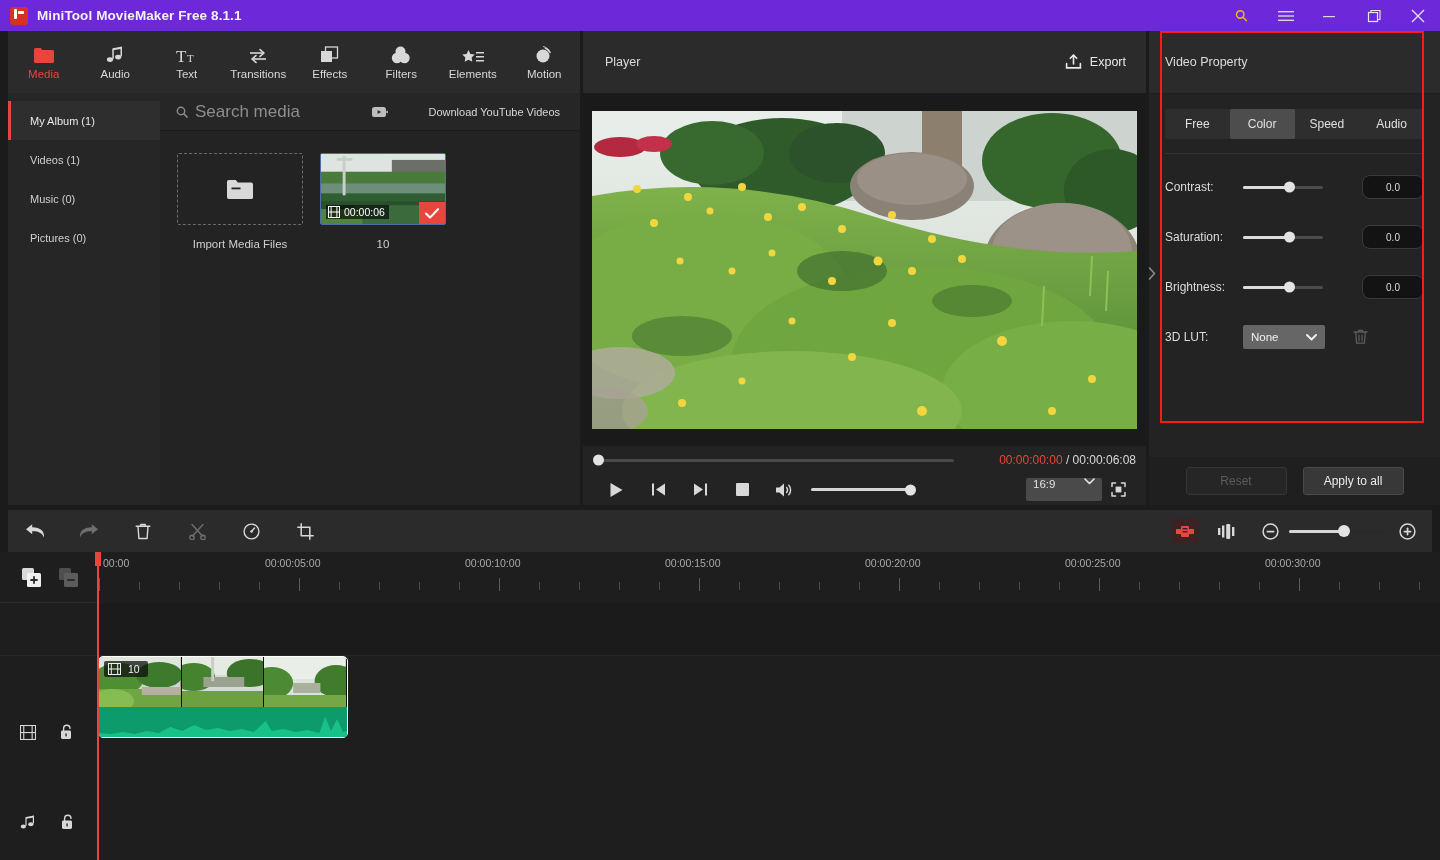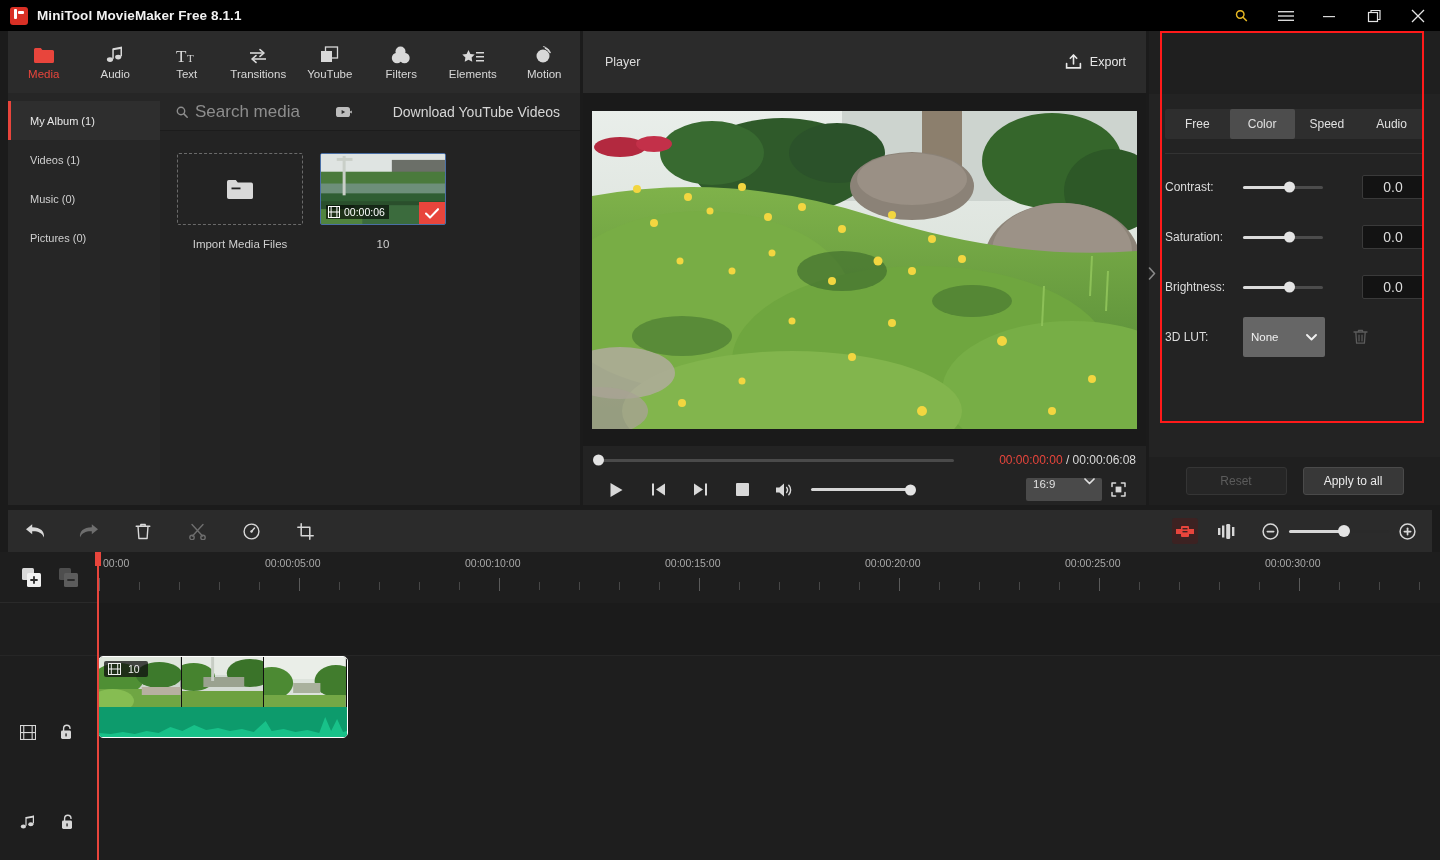--- a/index.html
+++ b/index.html
@@ -8,21 +8,21 @@
     background: #1b1b1b;
     font-family: "Liberation Sans", sans-serif;
     overflow: hidden;
     color: #dcdcdc;
   }
   .app { position: relative; width: 1440px; height: 860px; background: #1b1b1b; }
 
   
   .titlebar {
     position: absolute; top: 0; left: 0; width: 1440px; height: 31px;
-    background: #000000; display: flex; align-items: center;
+    background: #6d28d9; display: flex; align-items: center;
   }
   .logo {
     width: 18px; height: 18px; margin-left: 10px; margin-right: 9px;
     background: #d93025; border-radius: 3px; position: relative; flex: none;
   }
   .logo::before {
     content: ""; position: absolute; left: 4px; top: 2px; width: 3px; height: 10px;
     background: #fff; border-radius: 1px;
   }
   .logo::after {
@@ -65,21 +65,21 @@
     content: ""; position: absolute; left: 0; top: 0; width: 3px; height: 39px; background: #e8453c;
   }
   .libmain { flex: 1; background: #232323; position: relative; }
   .libtop {
     height: 38px; display: flex; align-items: center; border-bottom: 1px solid #1c1c1c;
     background: #262626;
   }
   .searchbox { display: flex; align-items: center; gap: 7px; margin-left: 16px; }
   .searchbox .ph { font-size: 17px; color: #8d8d8d; }
   .ytlink { display: flex; align-items: center; gap: 8px; margin-left: auto; margin-right: 20px; }
-  .ytlink .lbl { font-size: 14px; color: #d6d6d6; margin-left: 33px; }
+  .ytlink .lbl { font-size: 11px; color: #d6d6d6; margin-left: 33px; }
   .libgrid { display: flex; gap: 17px; padding: 22px 0 0 17px; }
   .cell { width: 126px; display: flex; flex-direction: column; align-items: center; }
   .import-box {
     width: 126px; height: 72px; border: 1px dashed #6a6a6a; border-radius: 2px;
     display: flex; align-items: center; justify-content: center;
   }
   .cell .caption { margin-top: 13px; font-size: 11.5px; color: #cfcfcf; }
   .thumb {
     width: 126px; height: 72px; border: 1.5px solid #4a6fa5; border-radius: 2px;
     position: relative; overflow: hidden;
@@ -170,25 +170,25 @@
   .prow.r2, .prow.r3, .prow.r4 { margin-top: 24px; }
   .prow .plabel { width: 76px; font-size: 12px; color: #dcdcdc; }
   .slider { position: relative; width: 80px; height: 3px; background: #4c4c4c; border-radius: 2px; margin-left: 2px; }
   .slider .fill { position: absolute; left: 0; top: 0; height: 3px; width: 46px; background: #dcdcdc; border-radius: 2px; }
   .slider .knob {
     position: absolute; left: 41px; top: 50%; transform: translateY(-50%);
     width: 11px; height: 11px; border-radius: 50%; background: #e3e3e3;
   }
   .numbox {
     margin-left: auto; width: 62px; height: 24px; background: #131313; border: 1px solid #3a3a3a;
-    border-radius: 2px; display: flex; align-items: center; justify-content: center;
-    font-size: 14px; color: #dcdcdc;
+    border-radius: 8px; display: flex; align-items: center; justify-content: center;
+    font-size: 10px; color: #dcdcdc;
   }
   .lut-select {
-    margin-left: 2px; width: 82px; height: 40px; background: #666; border-radius: 2px;
+    margin-left: 2px; width: 82px; height: 24px; background: #666; border-radius: 2px;
     display: flex; align-items: center; padding: 0 8px; font-size: 11.5px; color: #f0f0f0;
   }
   .lut-select .chev { margin-left: auto; }
   .lut-trash { margin-left: 28px; }
 
   .prop-foot {
     position: absolute; top: 426px; left: 0; width: 291px; height: 48px;
     background: #1f1f1f; display: flex; align-items: center; justify-content: center; gap: 16px;
   }
   .pbtn {
@@ -338,21 +338,21 @@
       </div>
       <div class="tlabel">Transitions</div>
     </div>
     <div class="tab">
       <div class="ticon">
         <svg width="19" height="18" viewBox="0 0 19 18">
             <rect x="5.5" y="1" width="12" height="11" fill="none" stroke="#d8d8d8" stroke-width="1.3"></rect>
             <rect x="1" y="5" width="11" height="11" class="ic"></rect>
           </svg>
       </div>
-      <div class="tlabel">YouTube</div>
+      <div class="tlabel">Effects</div>
     </div>
     <div class="tab">
       <div class="ticon">
         <svg width="20" height="18" viewBox="0 0 20 18">
             <circle class="ic" cx="9.5" cy="5.5" r="5"></circle>
             <circle class="ic" cx="6" cy="12" r="5.2"></circle>
             <circle class="ic" cx="13.5" cy="12" r="5.2"></circle>
           </svg>
       </div>
       <div class="tlabel">Filters</div>
@@ -619,20 +619,23 @@
 
   <div class="collapse-arrow">
     <svg width="8" height="13" viewBox="0 0 8 13">
         <path d="M1.5 1L6.5 6.5L1.5 12" stroke="#8a8a8a" stroke-width="1.6" fill="none" stroke-linecap="round" stroke-linejoin="round"></path>
       </svg>
   </div>
 
   <div class="proppanel">
     <div class="prop-outline"></div>
 
+    <div class="prop-head">
+      <div class="h">Video Property</div>
+    </div>
 
     <div class="prop-body">
       <div class="prop-tabs">
         <div class="ptab">
           <span>Free</span>
         </div>
         <div class="ptab active">
           <span>Color</span>
         </div>
         <div class="ptab">

